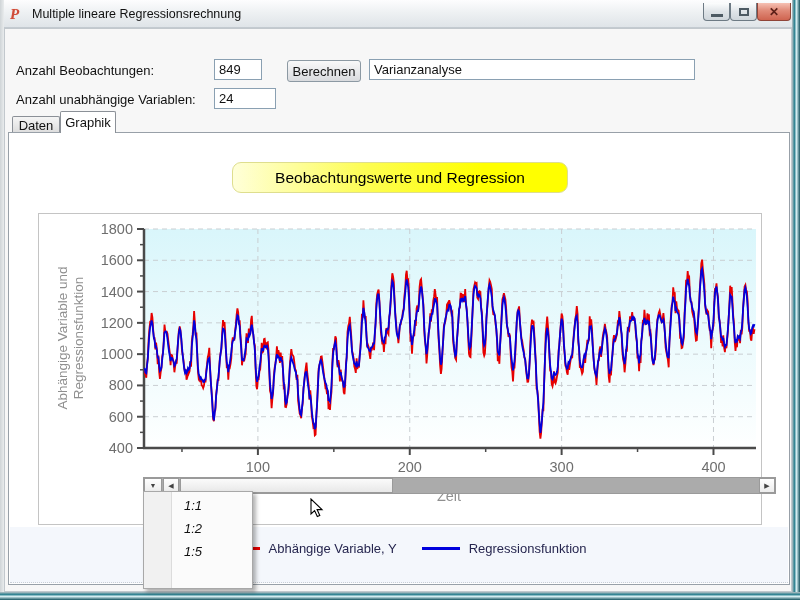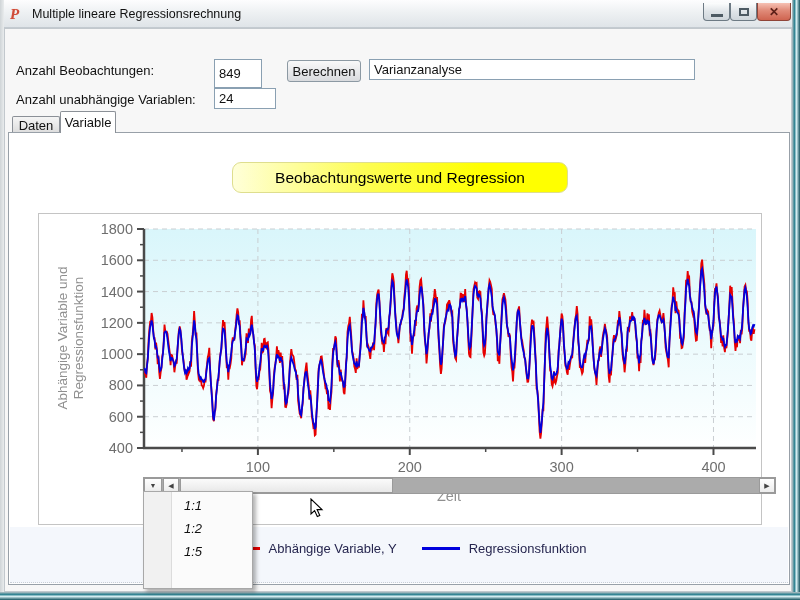--- a/index.html
+++ b/index.html
@@ -97,28 +97,28 @@
       <div id="max-glyph"></div>
     </div>
   <div class="abs capbtn" id="btn-close">
       <span id="close-glyph">✕</span>
     </div>
 
   <div class="abs" id="client"></div>
 
 
   <div class="abs form-label" style="left:16px;top:63px;">Anzahl Beobachtungen:</div>
-  <input class="edit" style="left: 214px; top: 59px; width: 48px; height: 29px;" value="849">
+  <input class="edit" style="left: 214px; top: 59px; width: 48px; height: 21px;" value="849">
   <div class="abs" id="calc-btn">Berechnen</div>
   <input class="edit" style="left: 369px; top: 59px; width: 326px; height: 21px;" value="Varianzanalyse">
   <div class="abs form-label" style="left:16px;top:92px;">Anzahl unabhängige Variablen:</div>
   <input class="edit" style="left: 214px; top: 88px; width: 62px; height: 21px;" value="24">
 
   <div class="abs tab" id="tab-daten">Daten</div>
-  <div class="abs tab" id="tab-graphik">Variable</div>
+  <div class="abs tab" id="tab-graphik">Graphik</div>
   <div class="abs" id="tabpage"></div>
   <div class="abs" id="bottom-strip"></div>
 
   <div class="abs" id="chart-heading">Beobachtungswerte und Regression</div>
 
   <div class="abs" id="chart-panel">
     <svg id="chart-svg" width="724" height="312">
         <defs>
           <linearGradient id="bg" x1="0" y1="0" x2="0" y2="1">
             <stop offset="0%" stop-color="#d9f6fb"></stop>

